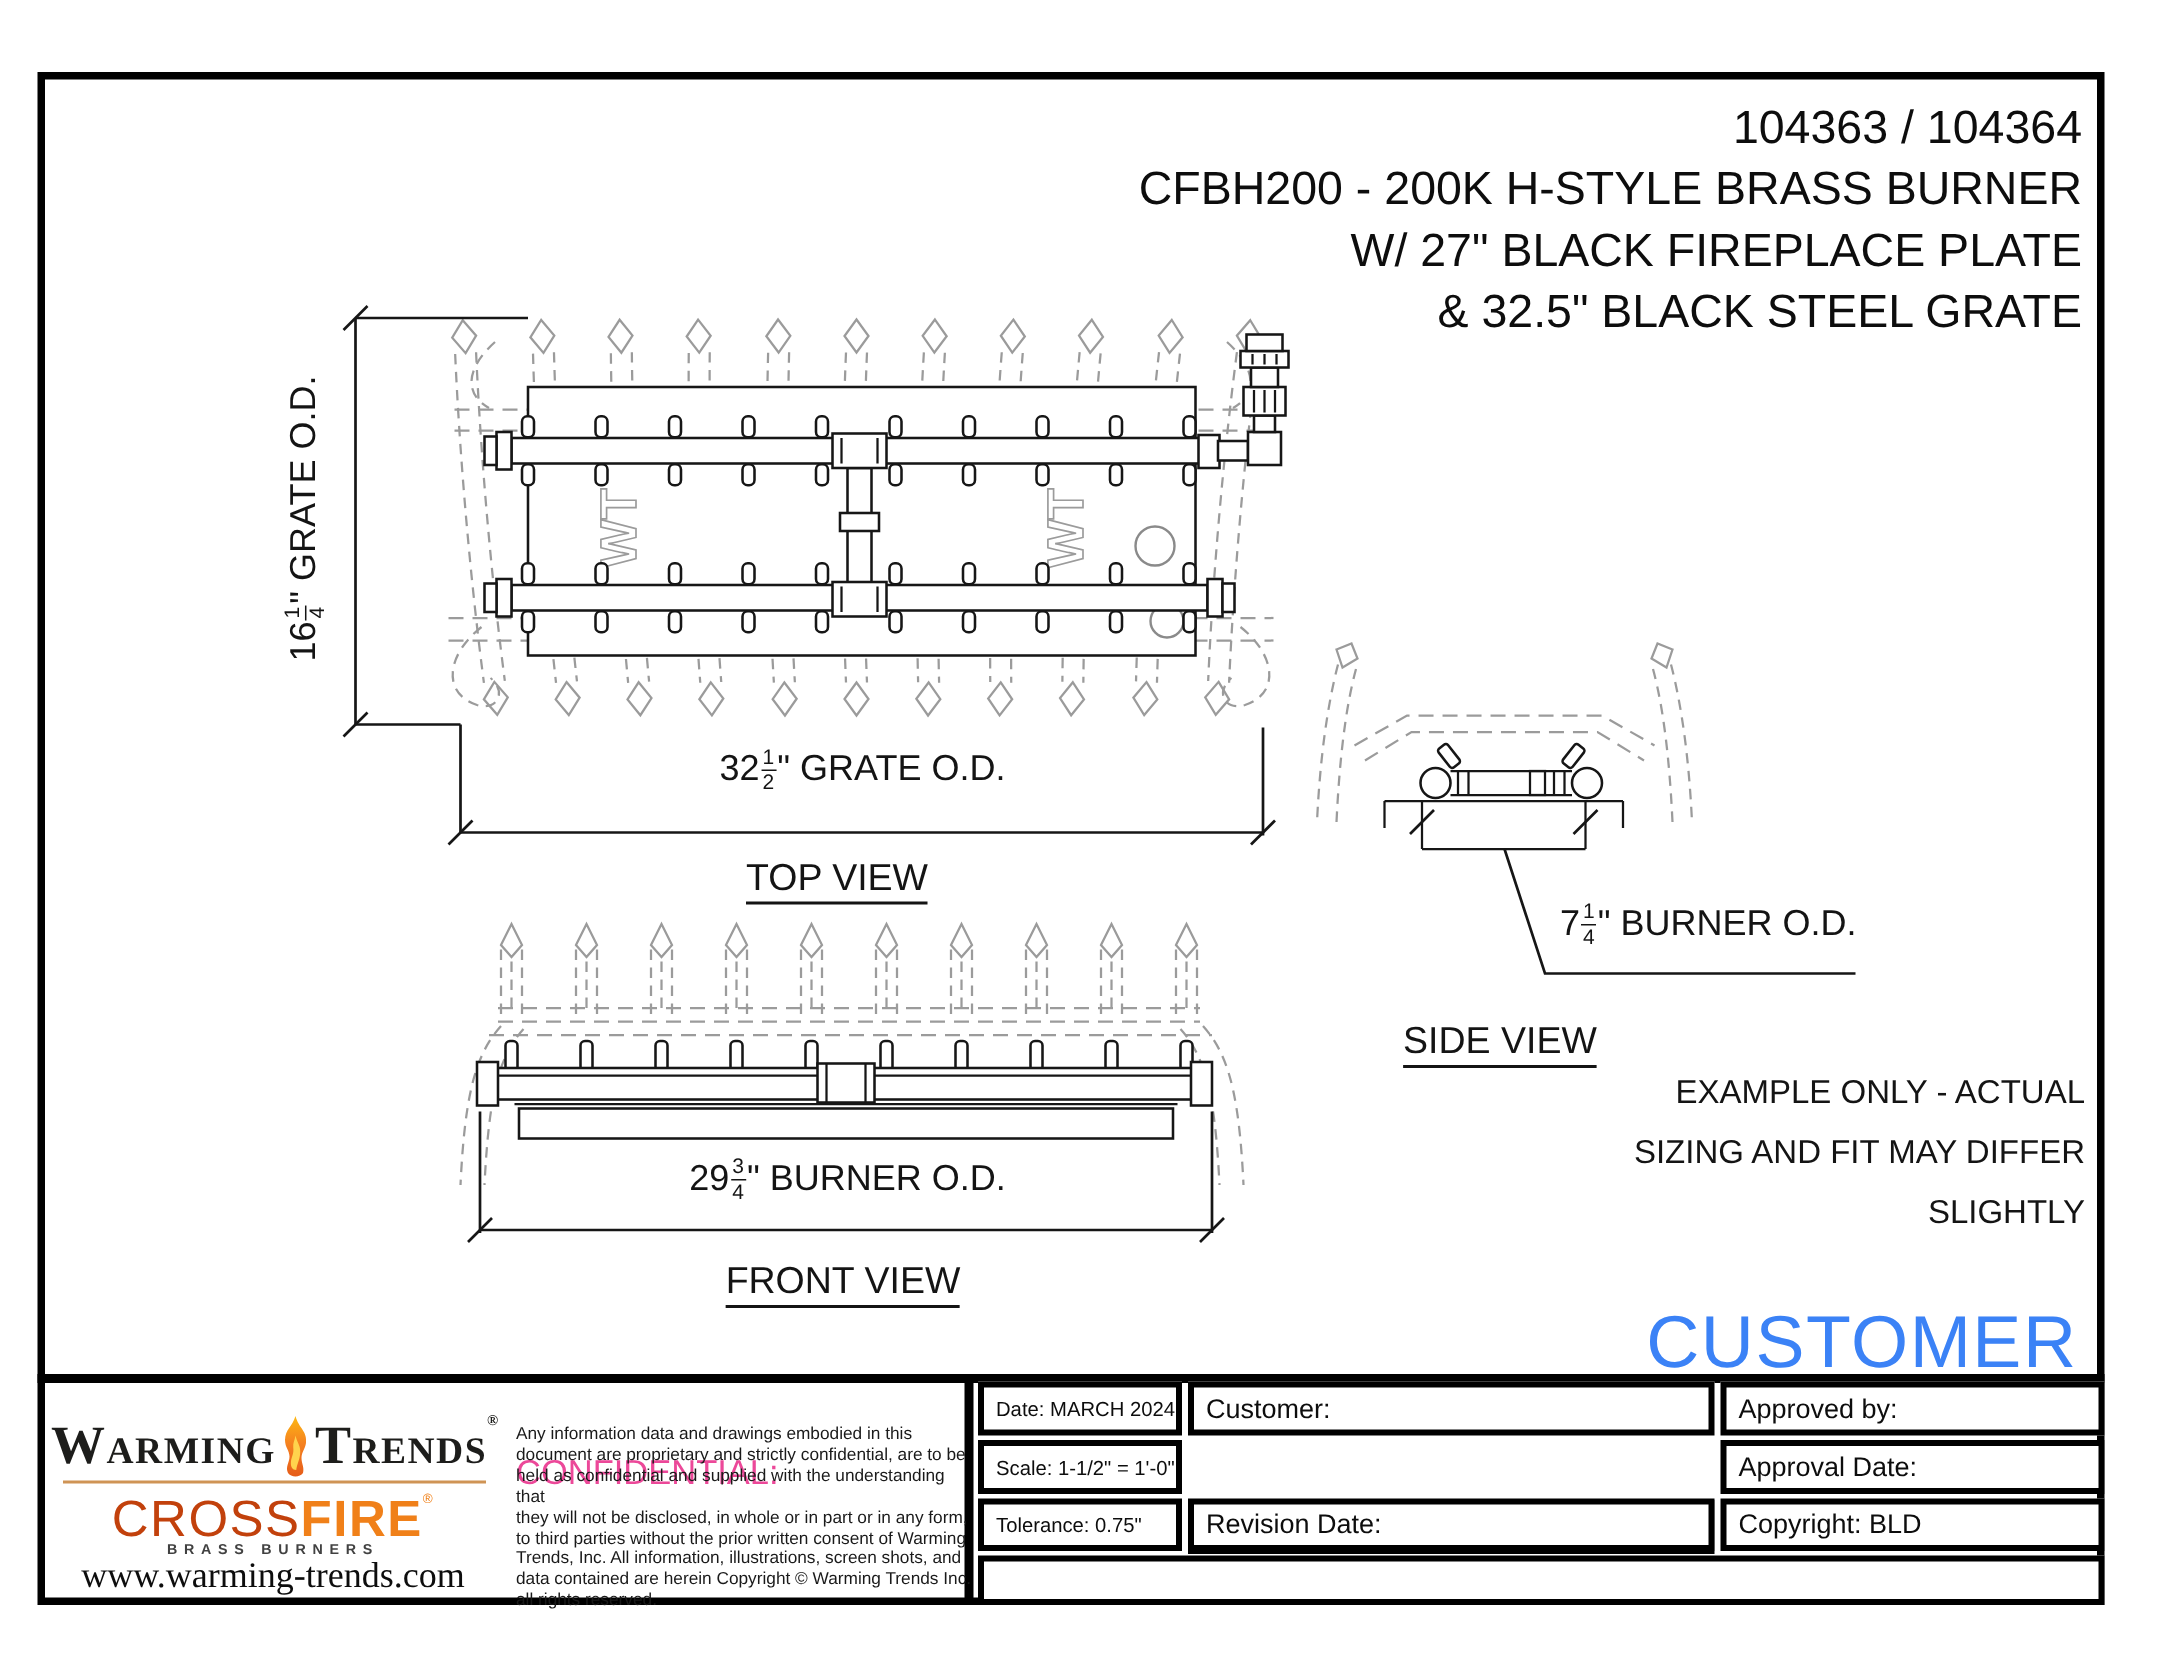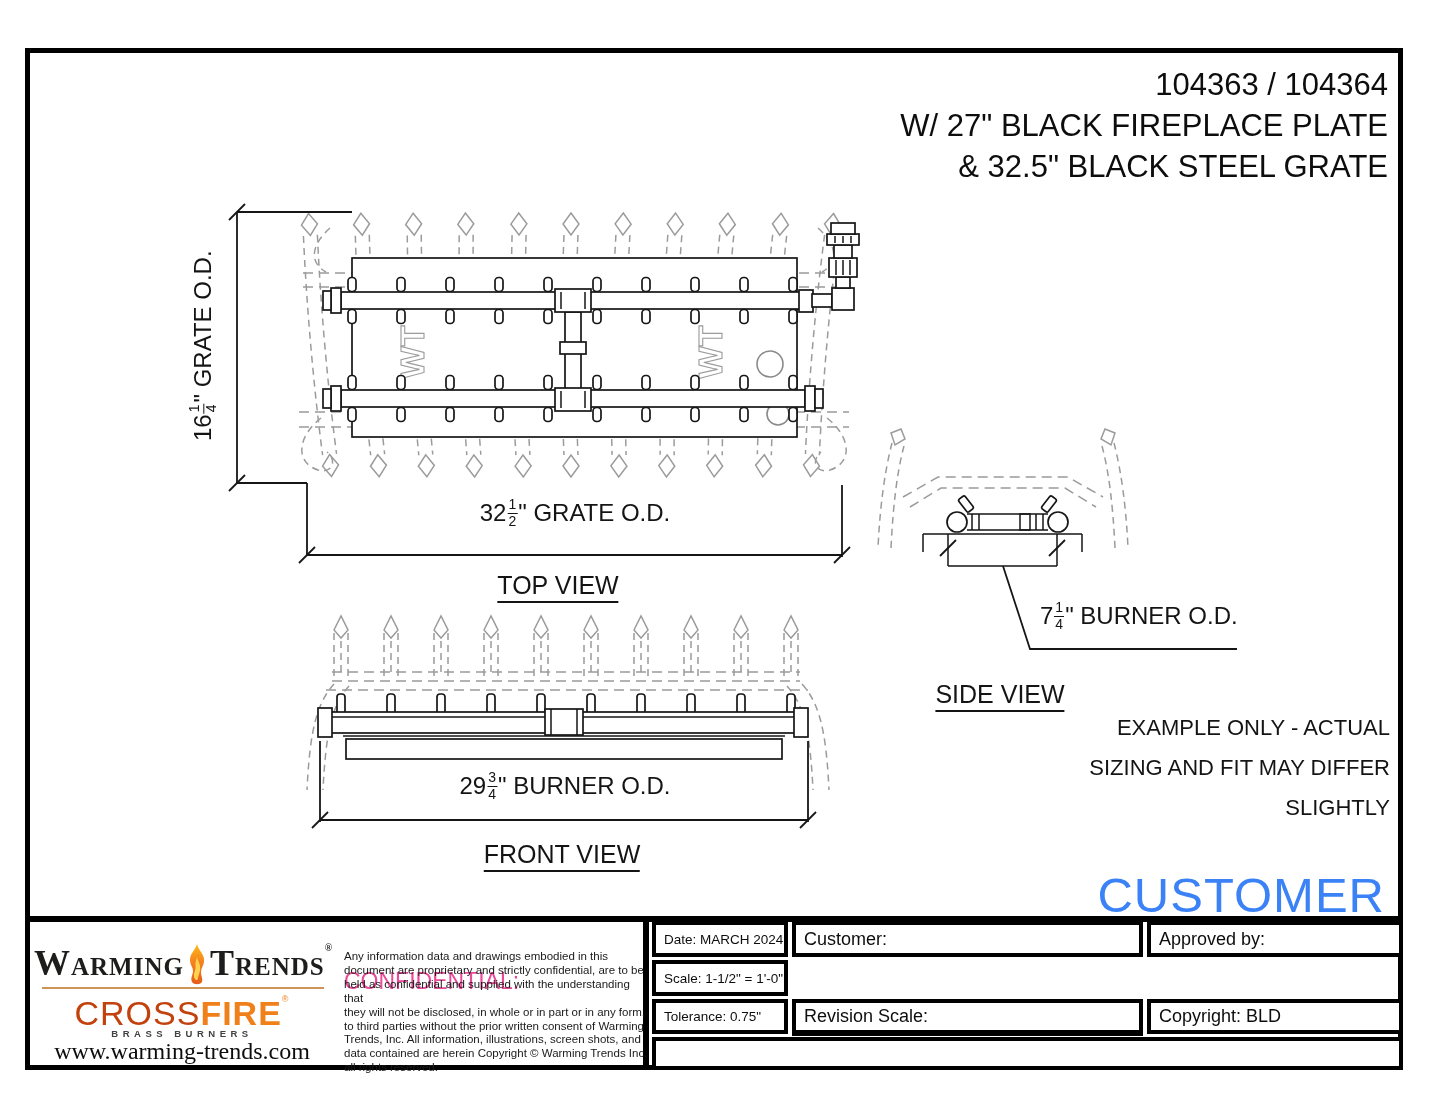--- a/index.html
+++ b/index.html
@@ -246,20 +246,21 @@
     </g>
     <g>
       <path class="d" d="M940,556 L956,540"></path>
       <path class="d" d="M1049,556 L1065,540"></path>
       <path class="d" d="M1003,566 L1030,649 H1237"></path>
     </g>
   </svg>
 
   <div class="abs sheet-header">
     <div>104363 / 104364</div>
+    <div>CFBH200 - 200K H-STYLE BRASS BURNER</div>
     <div>W/ 27" BLACK FIREPLACE PLATE</div>
     <div>&amp; 32.5" BLACK STEEL GRATE</div>
   </div>
 
   <div class="abs dim dim-toph">
     <span>16</span>
       <span class="frac">
         <span class="num">1</span>
         <span class="den">4</span>
       </span>
@@ -330,18 +331,19 @@
 to third parties without the prior written consent of Warming
 Trends, Inc. All information, illustrations, screen shots, and
 data contained are herein Copyright © Warming Trends Inc.
 all rights reserved.</div>
 
   <div class="cell small" style="left:652px;top:921px;width:136px;height:36px;">Date: MARCH 2024</div>
   <div class="cell small" style="left:652px;top:960px;width:136px;height:36px;">Scale: 1-1/2" = 1'-0"</div>
   <div class="cell small" style="left:652px;top:999px;width:136px;height:35px;">Tolerance: 0.75"</div>
   <div class="cell" style="left:792px;top:921px;width:351px;height:36px;">Customer:</div>
   <div class="cell" style="left:792px;top:960px;width:351px;height:36px;margin-top:40px;">Estimate #:</div>
-  <div class="cell" style="left:792px;top:999px;width:351px;height:35px;">Revision Scale:</div>
+  <div class="cell" style="left:792px;top:999px;width:351px;height:35px;">Revision Date:</div>
   <div class="cell" style="left:1147px;top:921px;width:256px;height:36px;">Approved by:</div>
+  <div class="cell" style="left:1147px;top:960px;width:256px;height:36px;">Approval Date:</div>
   <div class="cell" style="left:1147px;top:999px;width:256px;height:35px;">Copyright: BLD</div>
   <div class="cell" style="left:652px;top:1037px;width:751px;height:33px;"></div>
 
 </div>
 
 </body></html>

